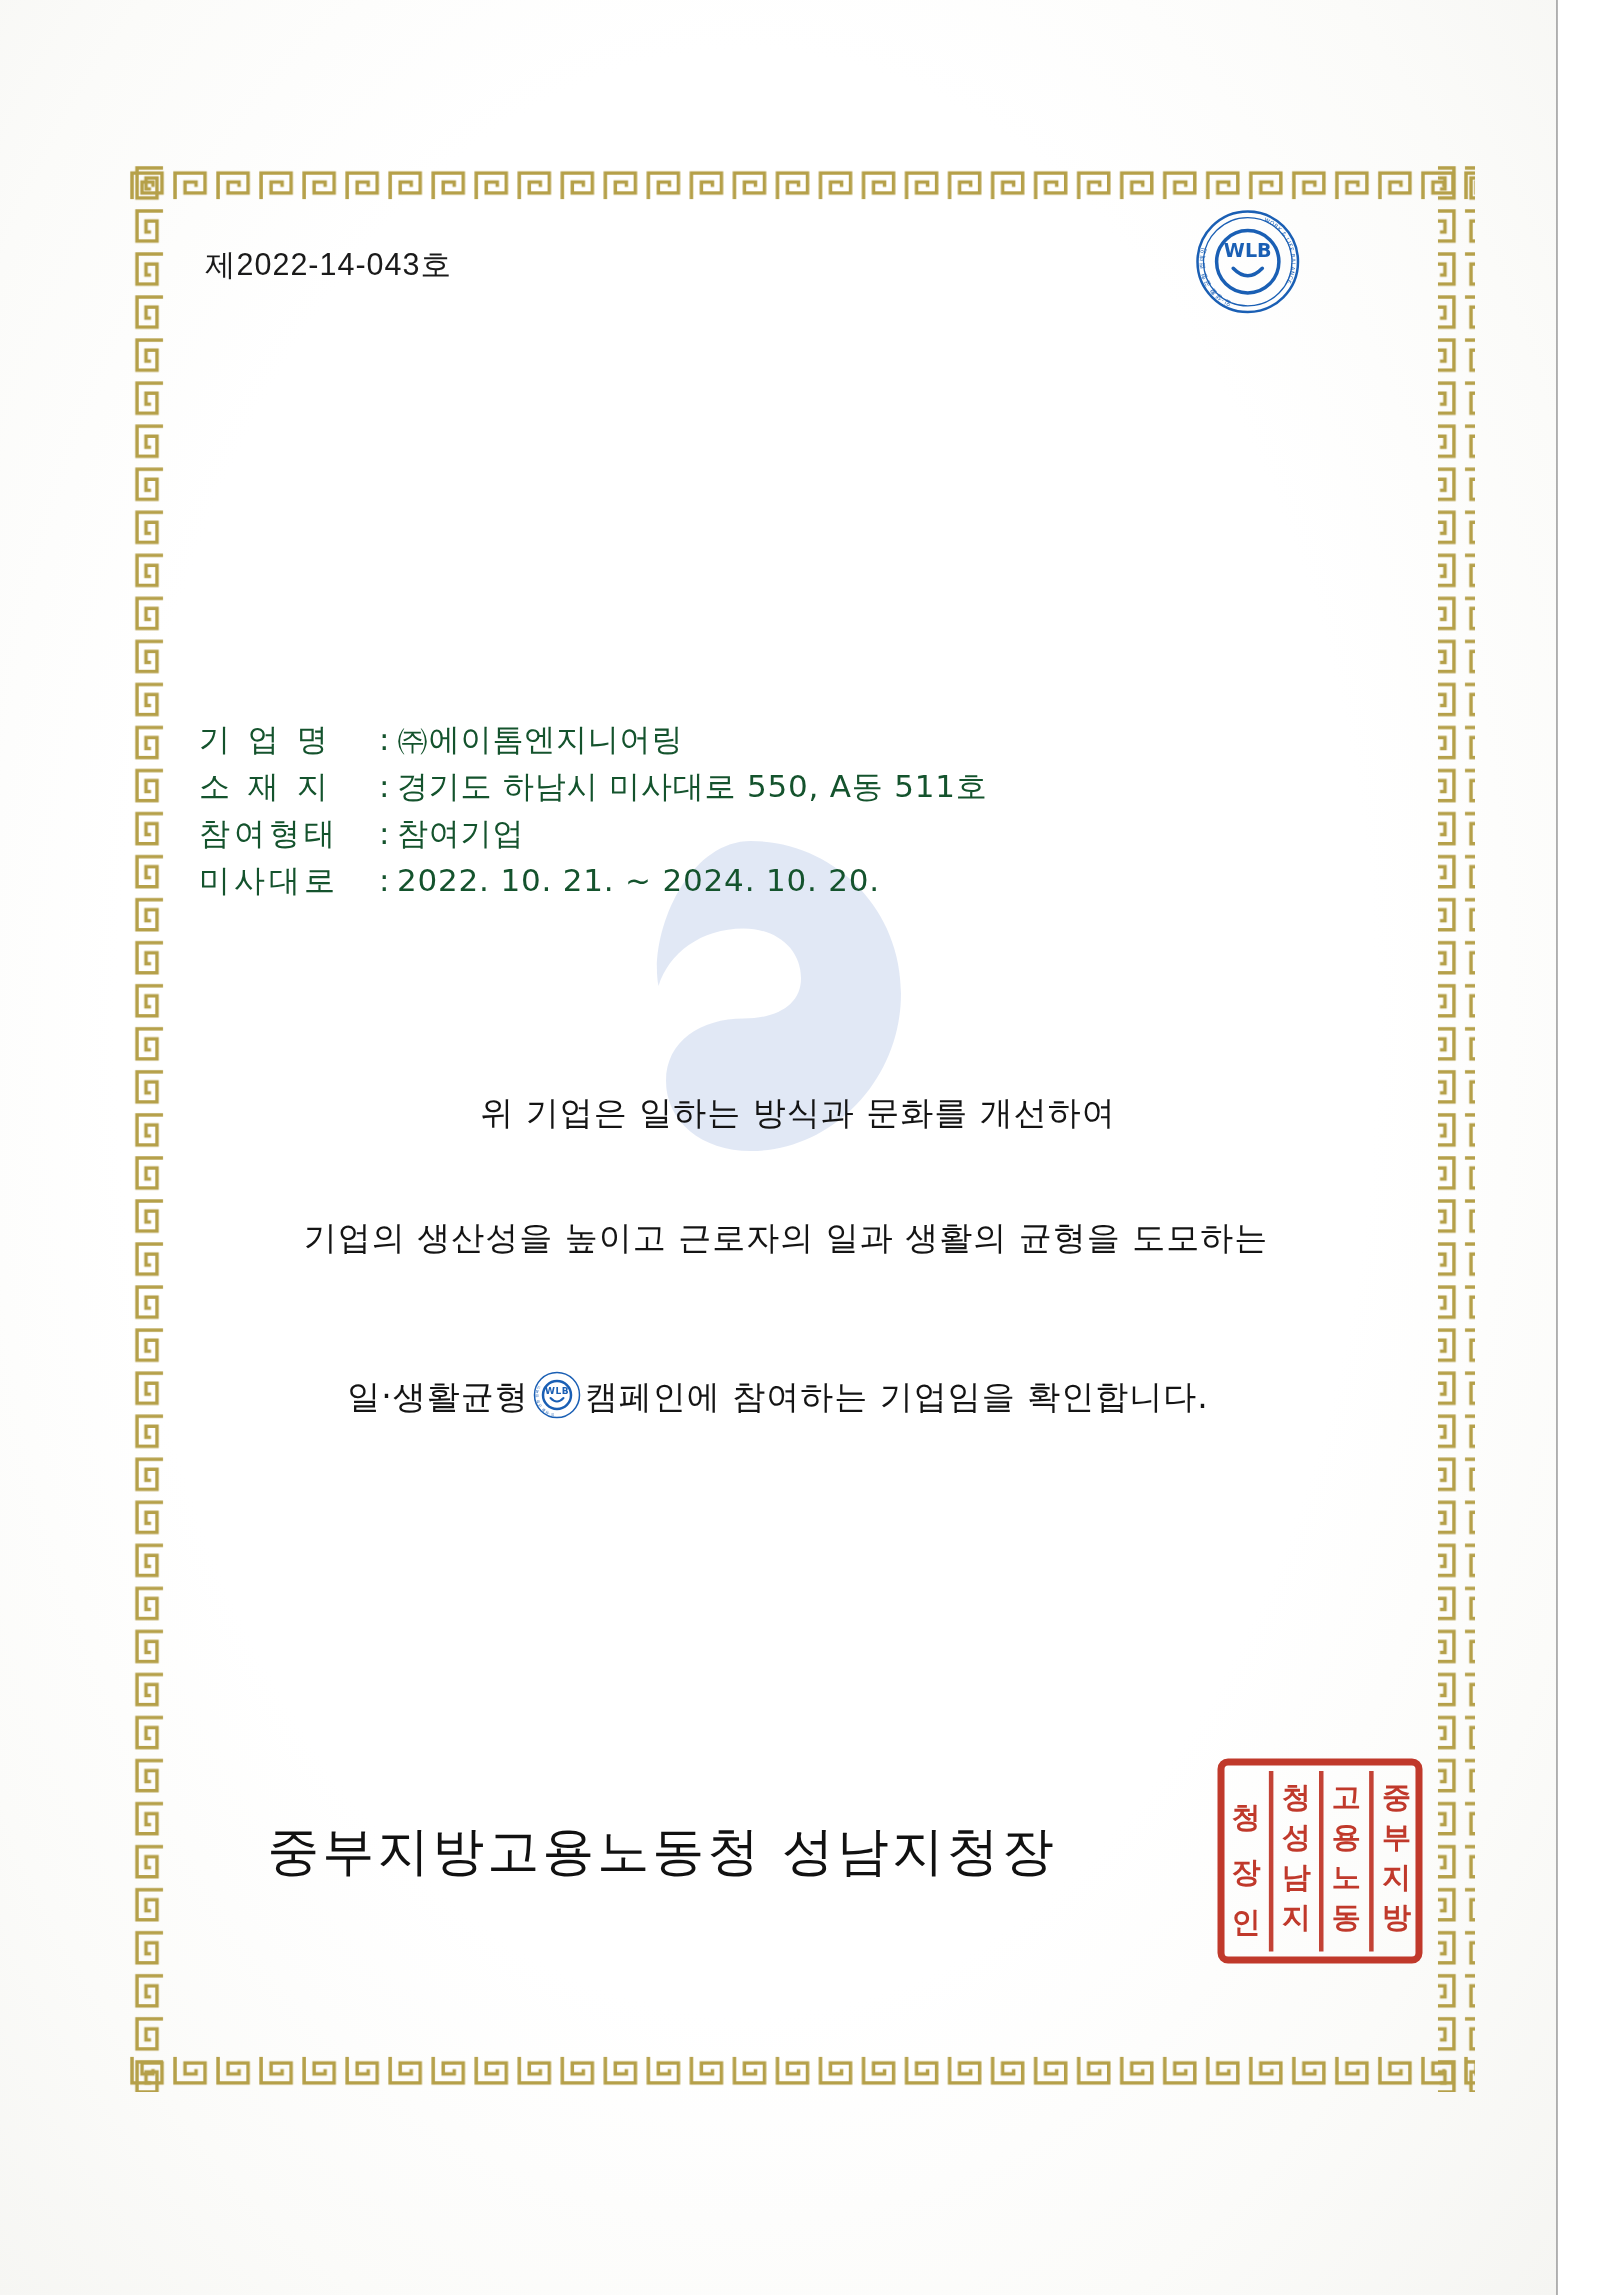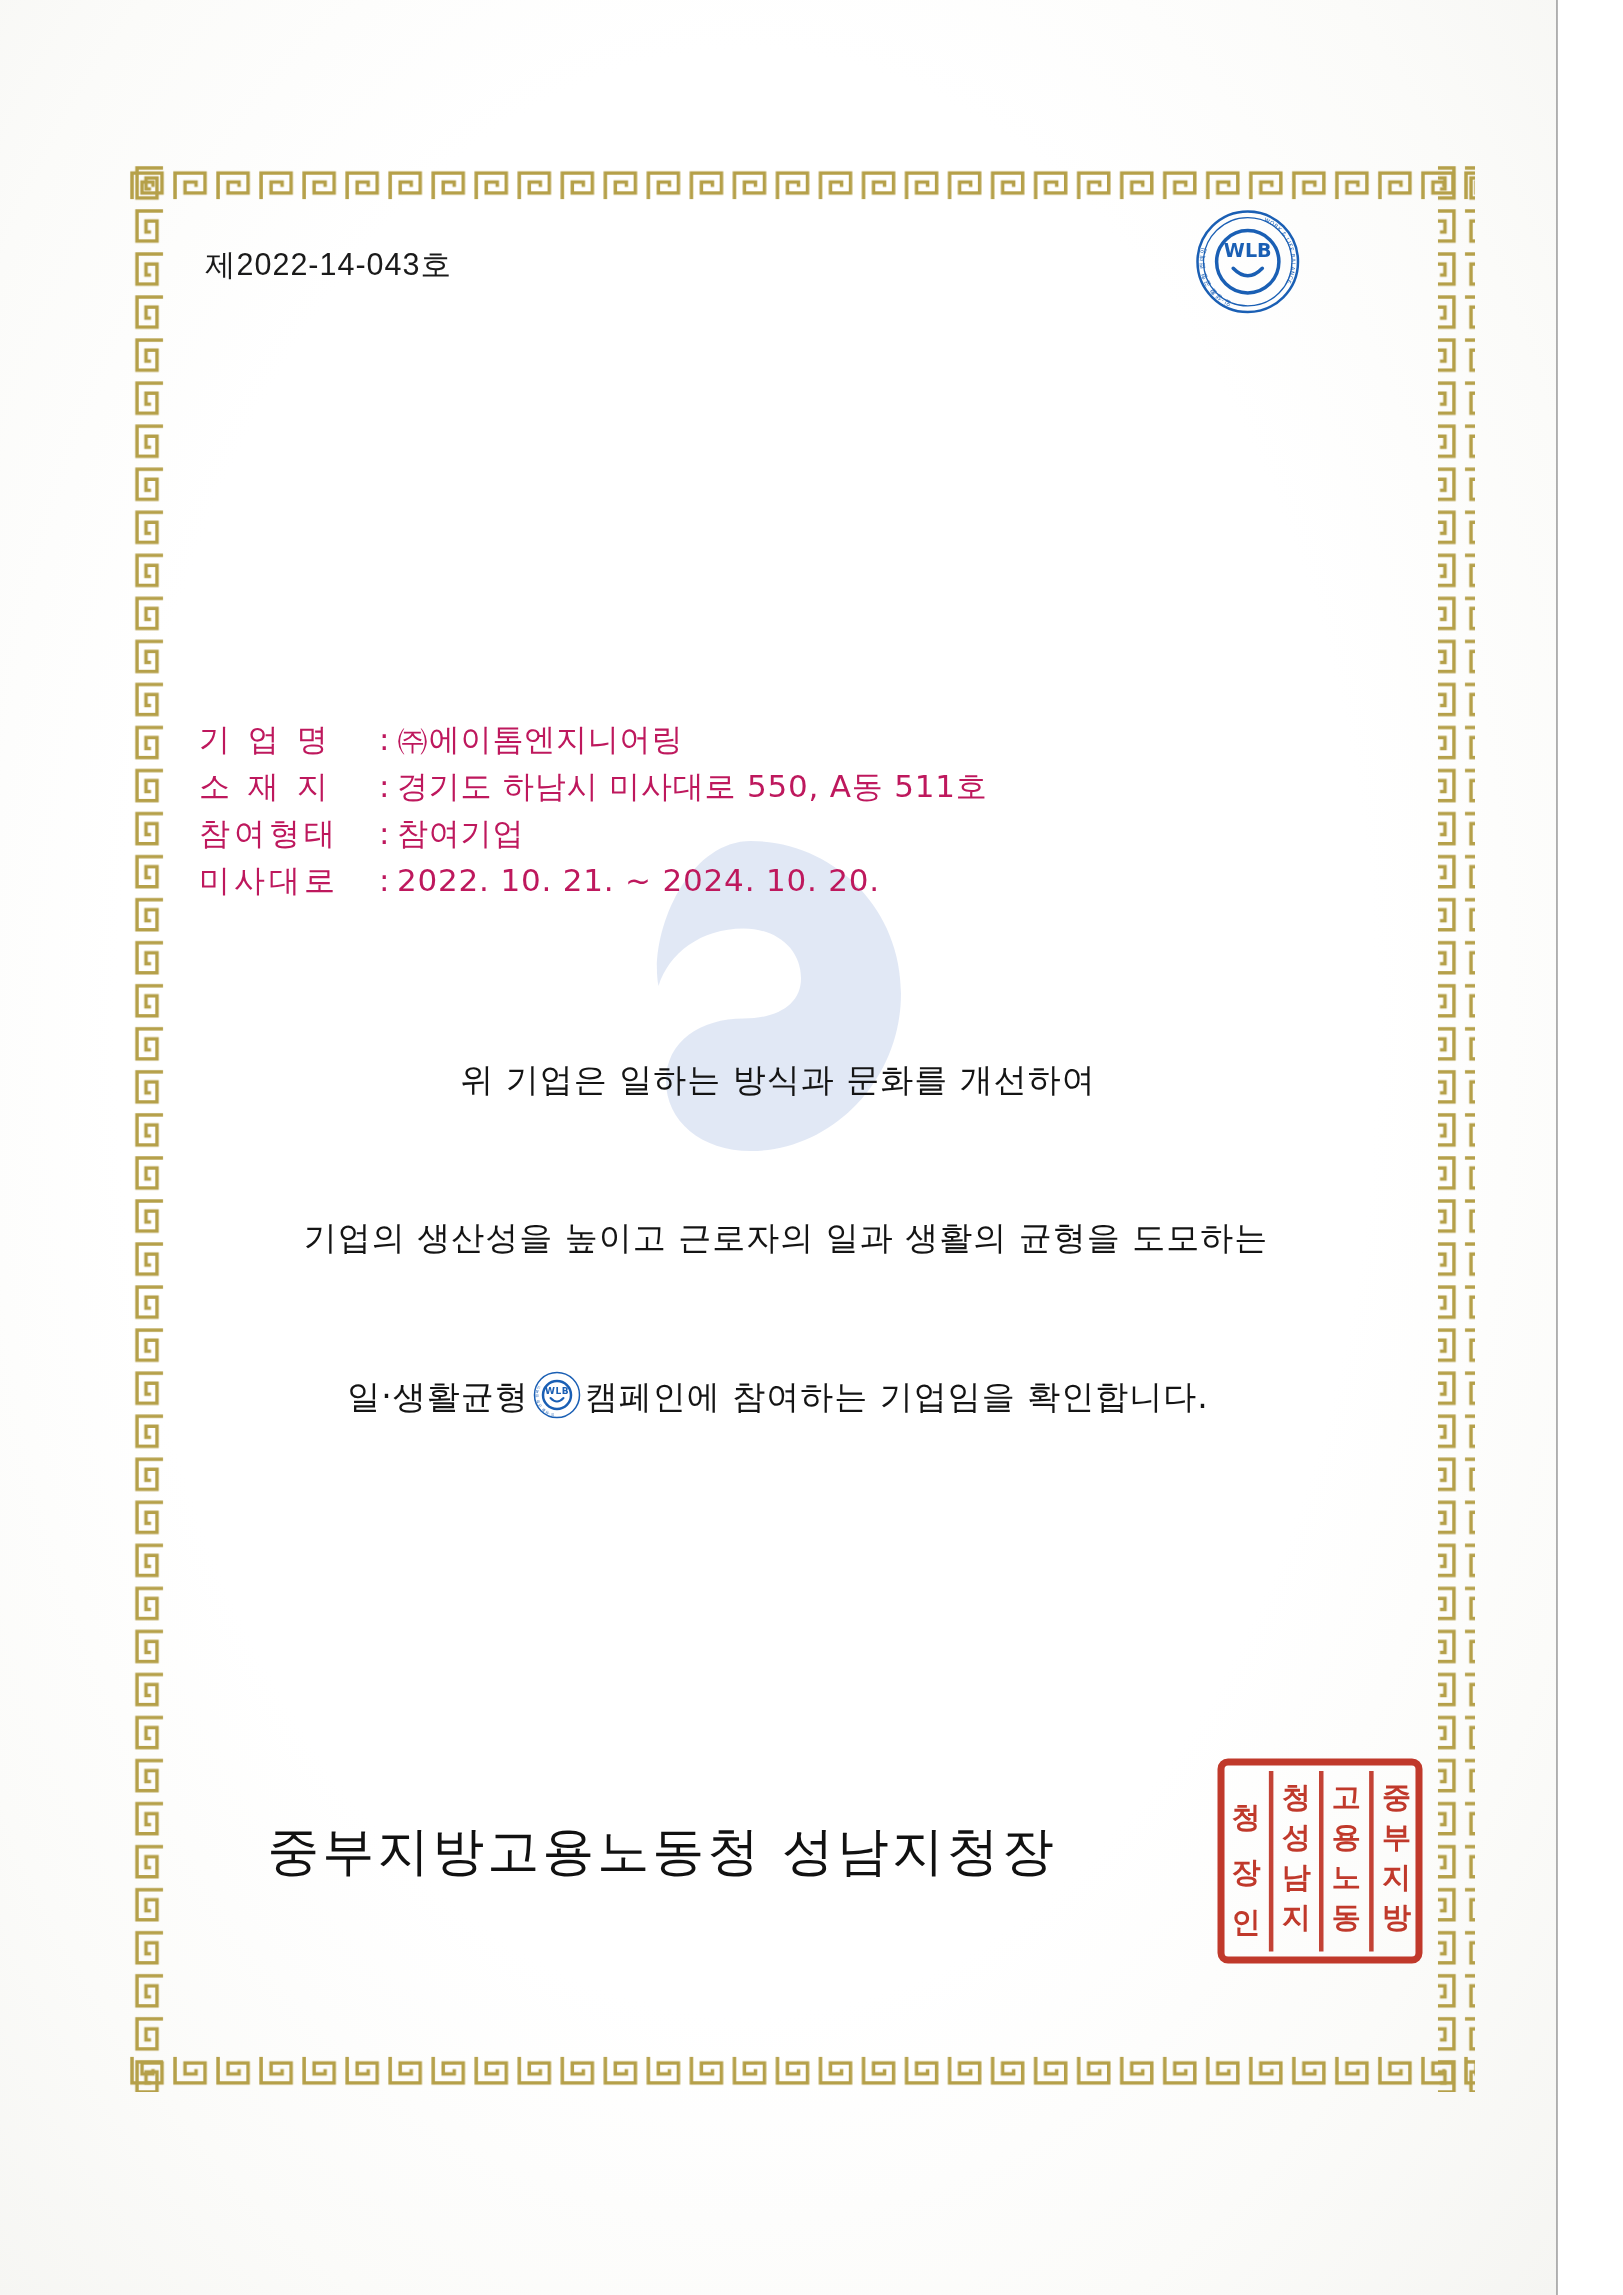--- a/index.html
+++ b/index.html
@@ -103,21 +103,21 @@
     position: absolute;
     left: 199px;
     top: 716px;
     width: 1201px;
   }
   .field-row {
     display: flex;
     align-items: center;
     font-size: 31px;
     line-height: 1.52;
-    color: #be185d;
+    color: #14532d;
     letter-spacing: 0.5px;
     white-space: nowrap;
   }
   .field-label {
     width: 180px;
     flex: 0 0 180px;
     letter-spacing: 4px;
   }
   .field-colon {
     width: 18px;
@@ -139,21 +139,21 @@
 
   .body-line {
     position: absolute;
     width: 1556px;
     text-align: center;
     font-size: 33px;
     letter-spacing: 1px;
     color: #141414;
     white-space: nowrap;
   }
-  #body-line-1 { top: 1058px; }
+  #body-line-1 { top: 1091px; padding-left: 20px; }
   #body-line-2 { top: 1216px; margin-left: 8px; }
   #body-line-3 { top: 1371px; }
 
   #body-line-3 .inline-seal {
     display: inline-block;
     width: 48px;
     height: 48px;
     vertical-align: -11px;
     margin: 0 4px;
   }

